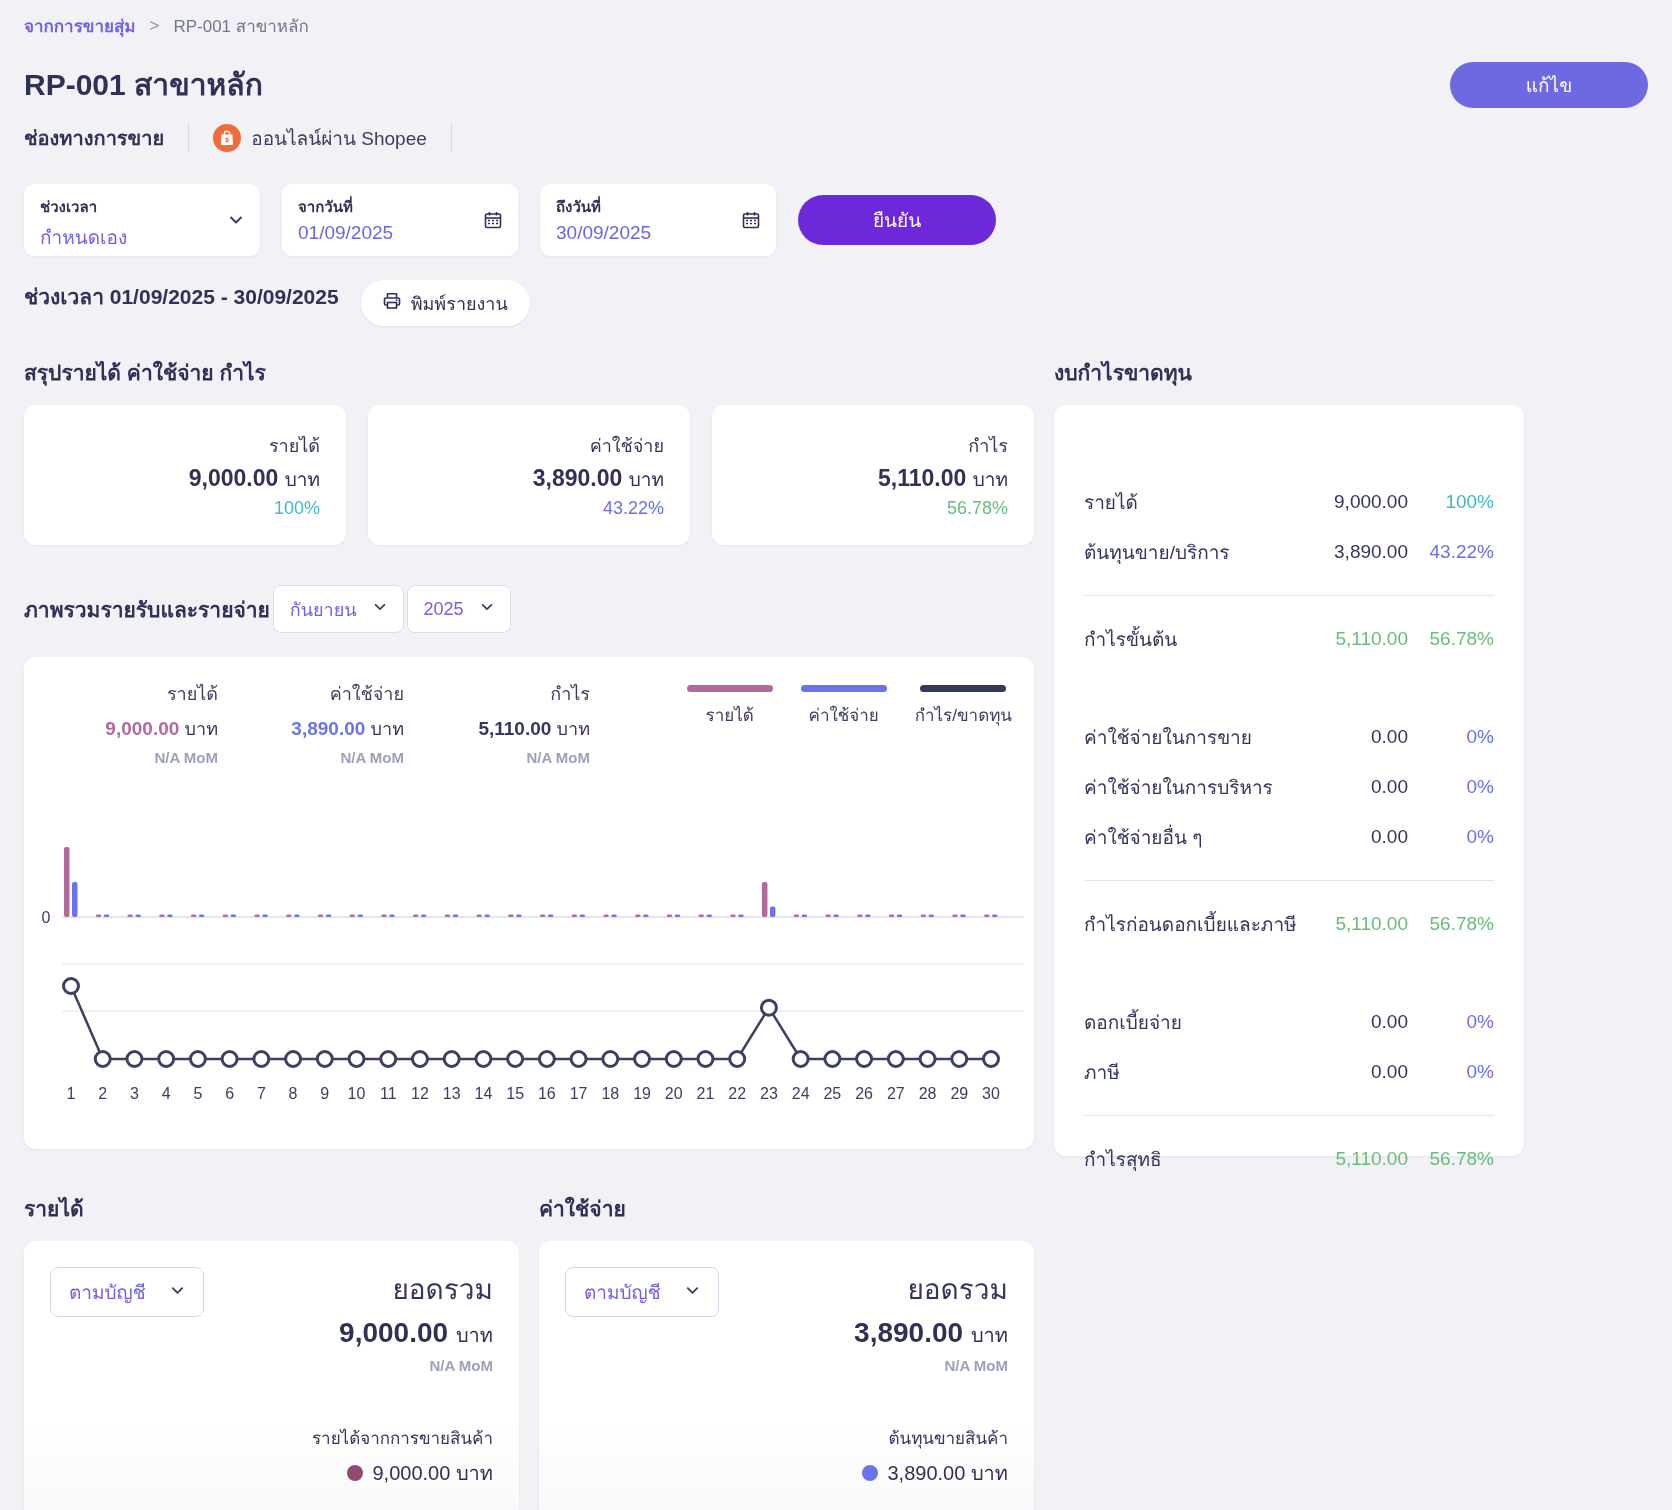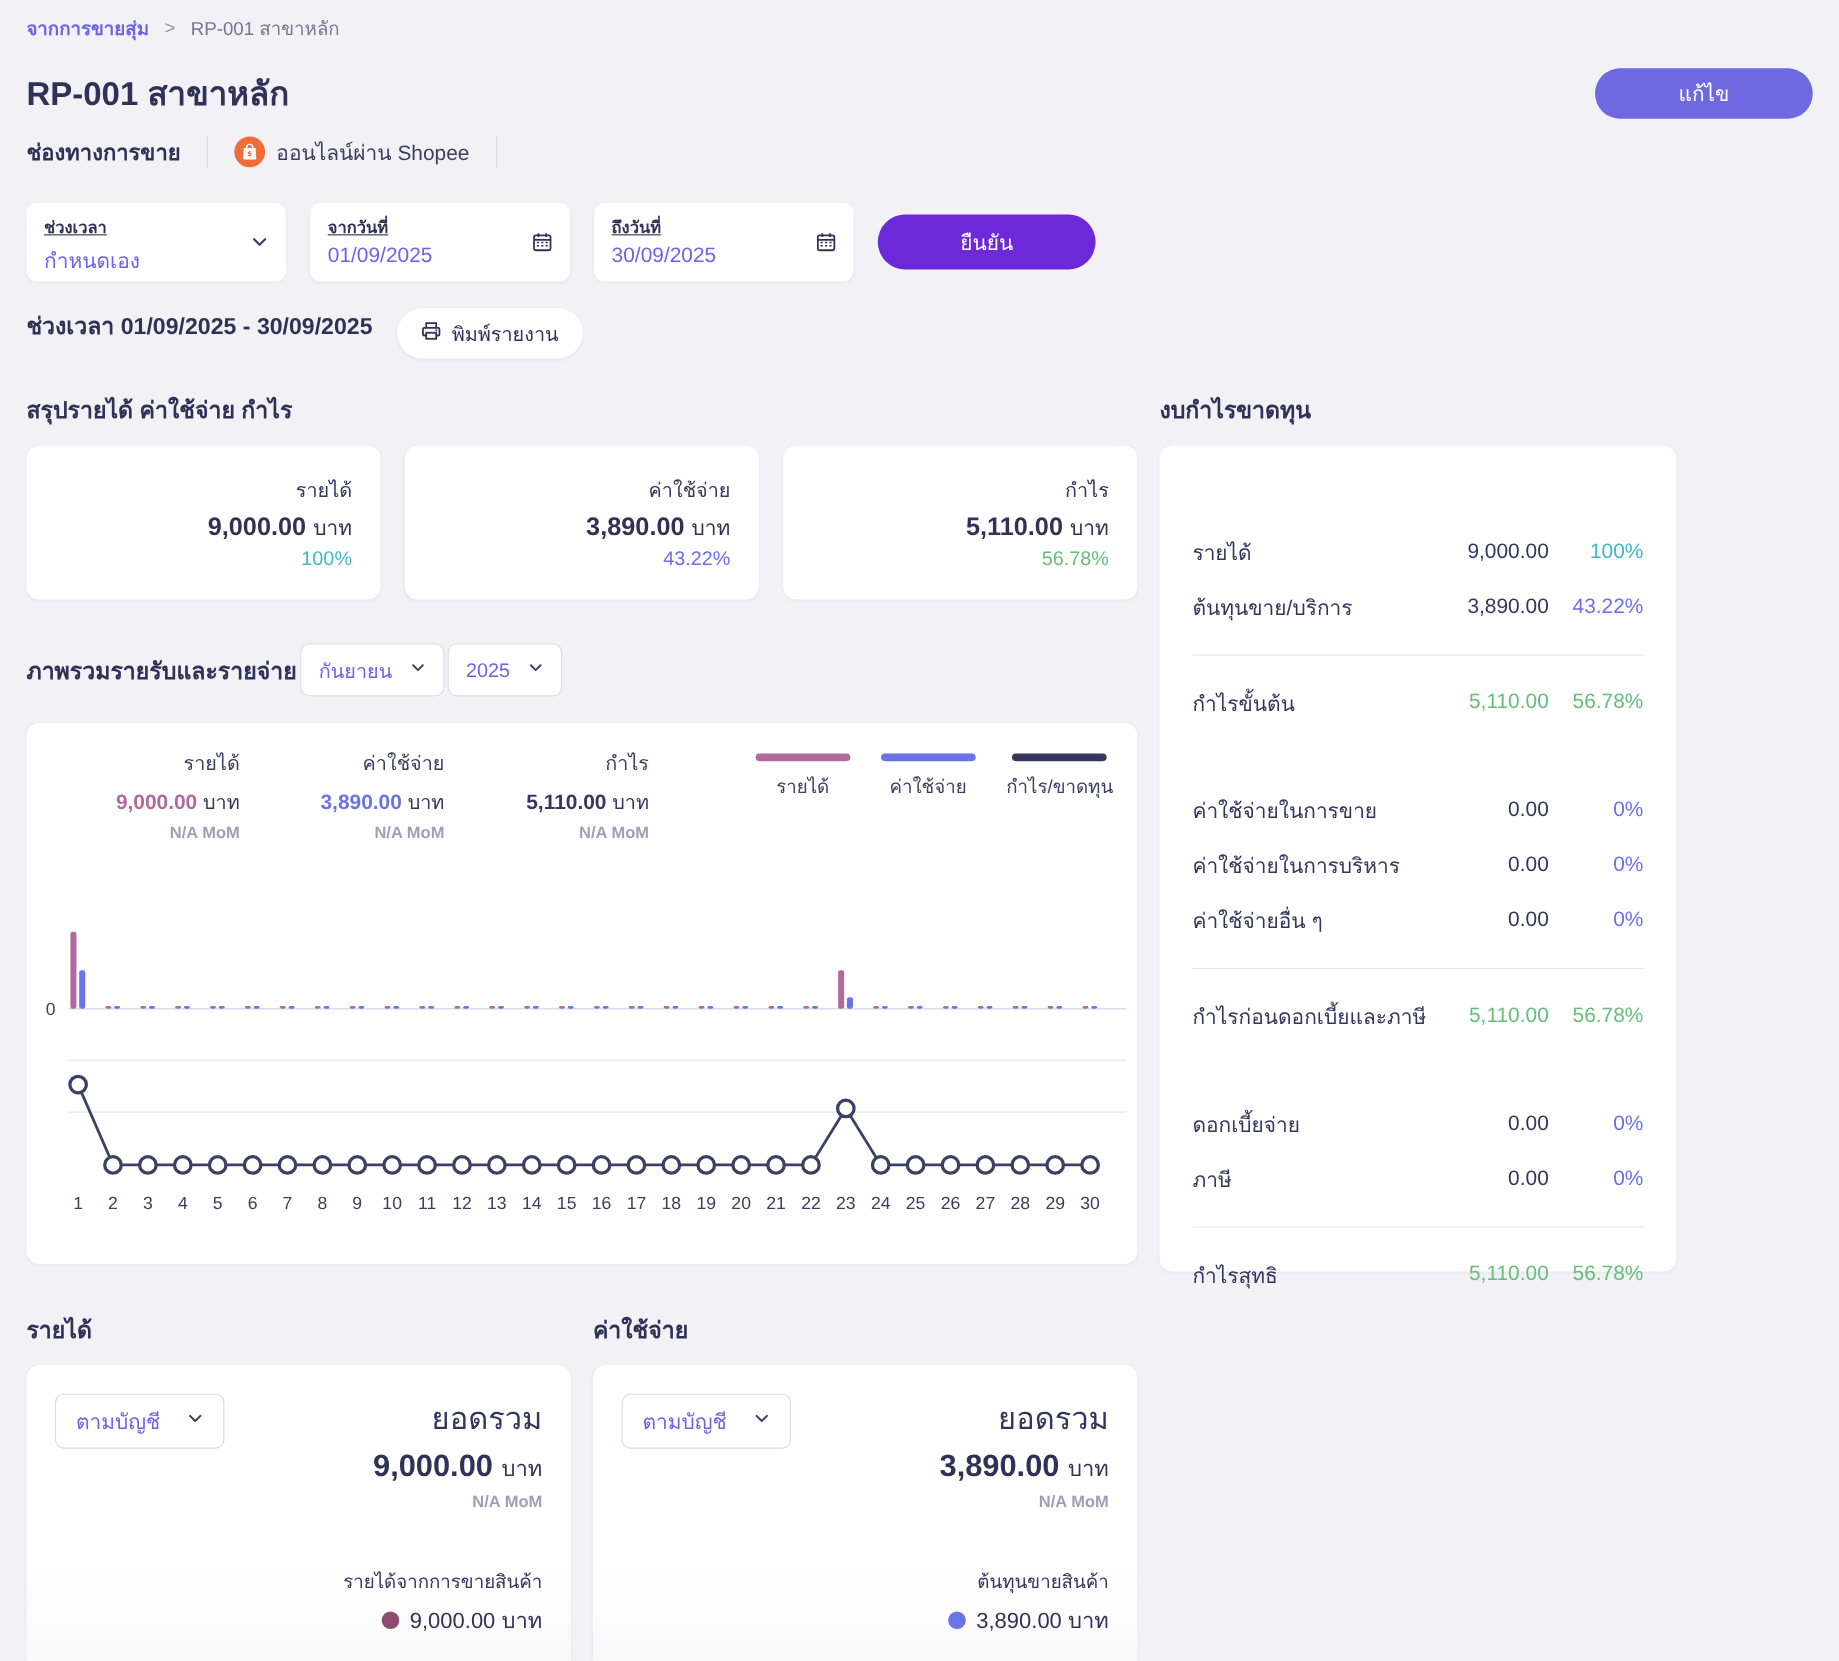--- a/index.html
+++ b/index.html
@@ -37,21 +37,21 @@
   .channel-value { font-size:19px; color:#3b3e5e; }
 
   
   .filter-row { margin-top:30px; display:flex; align-items:center; gap:22px; }
   .filter-card {
     background:#fff; border-radius:10px; width:236px; height:72px;
     padding:11px 16px; box-shadow:0 1px 3px rgba(40,40,90,.06);
     display:flex; justify-content:space-between; cursor:pointer;
   }
   .filter-texts { display:flex; flex-direction:column; gap:3px; }
-  .filter-label { font-size:15px; font-weight:700; color:#2f3156;text-decoration:underline; }
+  .filter-label { font-size:15px; font-weight:700; color:#2f3156; }
   .filter-value { font-size:19px; color:#6c63e8; }
   .filter-icon { align-self:center; display:flex; color:#3b3e5e; }
   .btn-confirm {
     width:198px; height:50px; border:none; border-radius:25px;
     background:#6d28d9; color:#fff; font-size:19px; cursor:pointer; font-family:inherit;
   }
 
   
   .period-row { margin-top:24px; display:flex; align-items:flex-start; gap:22px; }
   .period-text { font-size:21px; font-weight:700; color:#2f3156; }

